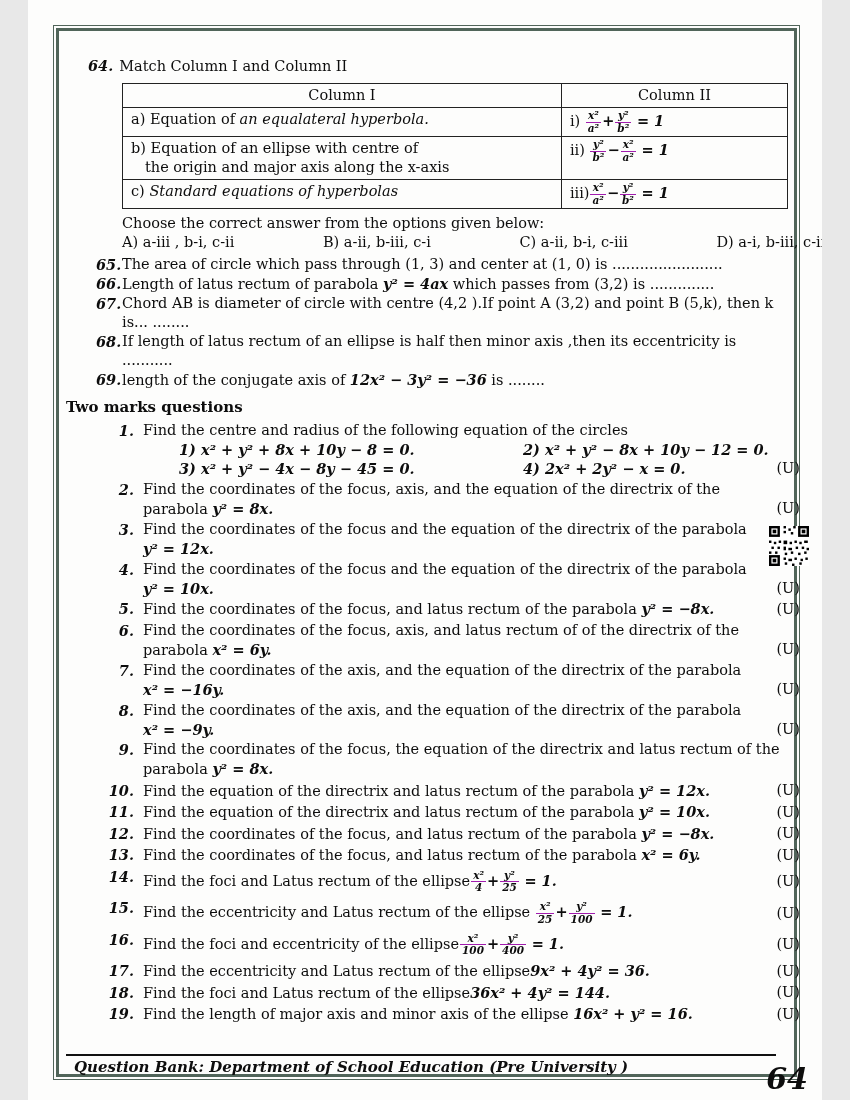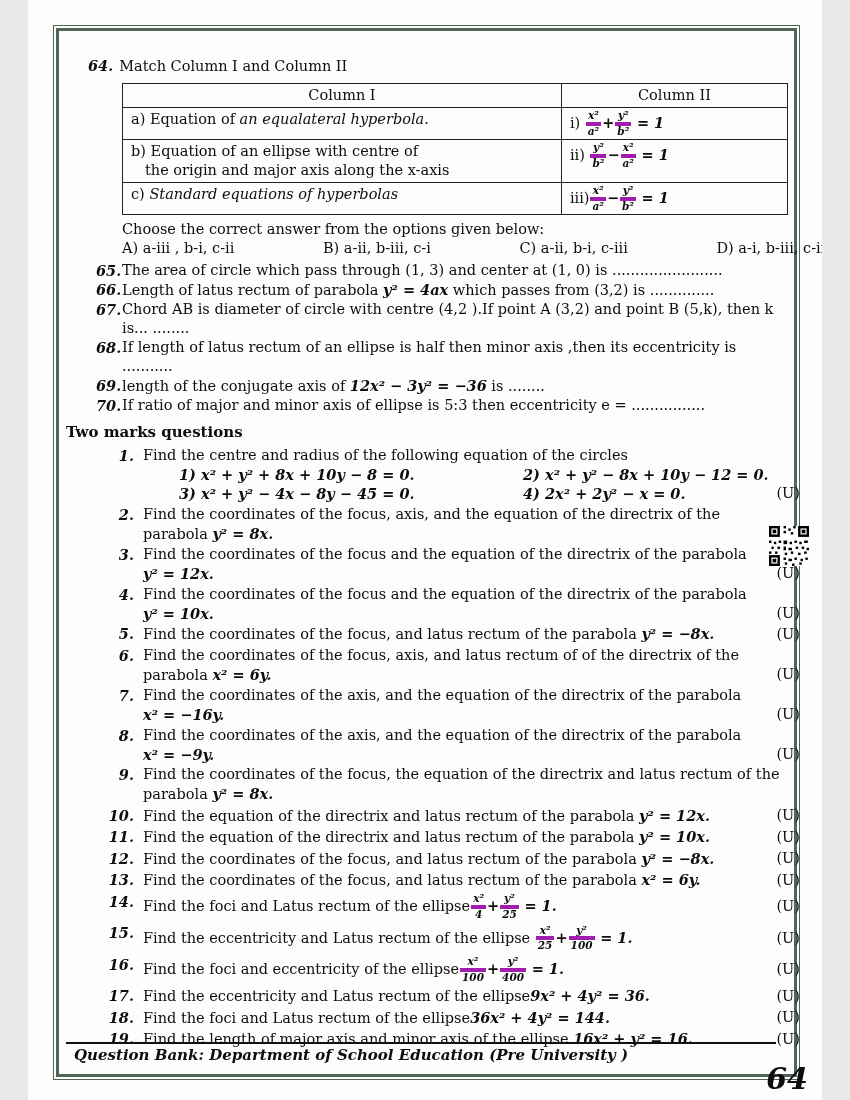--- a/index.html
+++ b/index.html
@@ -14,42 +14,42 @@
   
   table.match { border-collapse:collapse; margin-left:34px; width:666px; margin-bottom:5px; }
   table.match td, table.match th { border:1.4px solid #222; padding:2px 8px; font-weight:normal; text-align:left; vertical-align:top; font-size:14.5px; }
   table.match th { text-align:center; padding:2px 4px; }
   .cL { width:66%; }
   .cR { width:34%; }
   .ind2 { padding-left:14px; }
   .eqwrap { white-space:nowrap; }
   .eqlabel { font-weight:normal; }
   .frac { display:inline-block; text-align:center; vertical-align:middle; font-size:10.5px; line-height:1.1; font-weight:bold; font-style:italic; margin:0 1px; }
-  .frac .fn { display:block; border-bottom:4px solid #a21caf; padding:0 2px; }
+  .frac .fn { display:block; border-bottom:1px solid #a21caf; padding:0 2px; }
   .frac .fd { display:block; padding:0 2px; }
   .op, .rhs { font-weight:bold; font-style:italic; }
   .choose { margin-left:34px; }
   .options { margin-left:34px; display:flex; justify-content:space-between; margin-bottom:3px; }
   
   .om .item { display:flex; }
   .om .inum { flex:none; width:26px; margin-left:8px; }
   .om .ibody { flex:1; }
   
   .tm-head { margin:8px 0 4px -22px; font-weight:bold; font-size:15px; }
   .tm .item { display:flex; margin-bottom:1.5px; }
   .tm .inum { flex:none; width:34px; text-align:right; padding-right:9px; margin-left:12px; }
   .tm .ibody { flex:1; }
   .uline { display:flex; align-items:center; }
   .uline .lead { flex:0 1 auto; }
   .u { margin-left:auto; margin-right:30px; white-space:nowrap; }
   .sub { display:flex;gap:44px; }
   .sub .s1 { margin-left:36px; width:300px; }
   .fline { height:30px; }
   
-  .footer { position:absolute; left:38px; right:46px; bottom:20px; border-top:2px solid #111; padding:2px 0 16px 8px; font-weight:bold; font-style:italic; font-size:15px; }
+  .footer { position:absolute; left:38px; right:46px; bottom:20px; border-top:2px solid #111; padding:2px 0 4px 8px; font-weight:bold; font-style:italic; font-size:15px; }
   .pagenum { position:absolute; right:14px; bottom:4px; font-size:30px; font-weight:bold; font-style:italic; }
   .qr { position:absolute; right:13px; top:526px; width:40px; height:40px; }
 </style>
 </head>
 <body>
 
 <div class="page">
   <div class="frame-outer">
     <div class="frame-inner"></div>
   </div>
@@ -120,24 +120,20 @@
       <div class="item">
         <span class="inum">68.</span>
         <div class="ibody">
           <div>If length of latus rectum of an ellipse is half then minor axis ,then its eccentricity is</div>
           <div>...........</div>
         </div>
       </div>
       <div class="item">
         <span class="inum">69.</span>
         <div class="ibody"><span>length of the conjugate axis of </span><span class="math">12x² − 3y² = −36</span><span> is ........</span></div>
-      </div>
-      <div class="item">
-        <span class="inum">70.</span>
-        <div class="ibody">If ratio of major and minor axis of ellipse is 5:3 then eccentricity e = ................</div>
       </div>
     </div>
 
     <div class="tm-head">Two  marks questions</div>
 
     <div class="tm">
 
       <div class="item">
         <span class="inum">1.</span>
         <div class="ibody">

